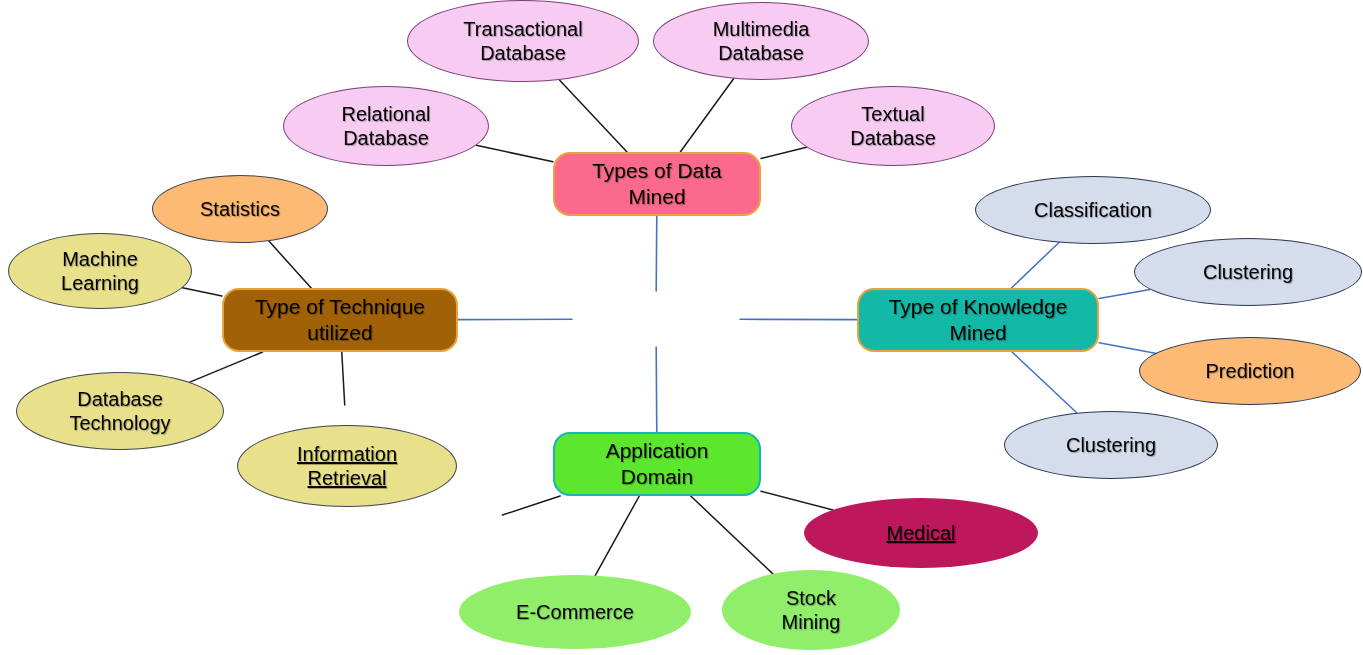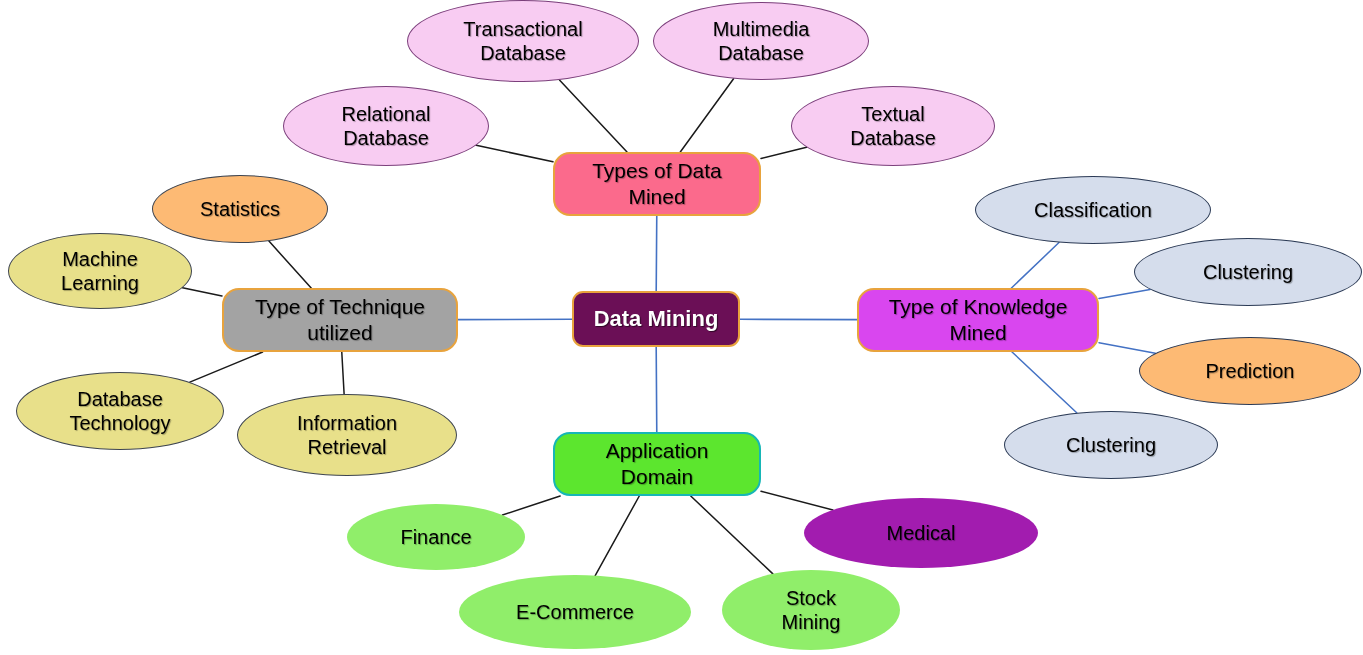--- a/index.html
+++ b/index.html
@@ -90,36 +90,34 @@
 <div class="node rect" style="left: 553px; top: 152px; width: 208px; height: 64px; background: rgb(251, 106, 140); border: 2.5px solid rgb(232, 163, 61);"><span class="txt">Types of Data
 Mined</span></div>
     <div class="node ellipse" style="left: 407px; top: 0px; width: 232px; height: 82px; background: rgb(248, 204, 242); border: 1.5px solid rgb(123, 63, 123);"><span class="txt">Transactional
 Database</span></div>
     <div class="node ellipse" style="left: 653px; top: 2px; width: 216px; height: 78px; background: rgb(248, 204, 242); border: 1.5px solid rgb(123, 63, 123);"><span class="txt">Multimedia
 Database</span></div>
     <div class="node ellipse" style="left: 283px; top: 86px; width: 206px; height: 80px; background: rgb(248, 204, 242); border: 1.5px solid rgb(123, 63, 123);"><span class="txt">Relational
 Database</span></div>
     <div class="node ellipse" style="left: 791px; top: 86px; width: 204px; height: 80px; background: rgb(248, 204, 242); border: 1.5px solid rgb(123, 63, 123);"><span class="txt">Textual
 Database</span></div>
-    <div class="node rect" style="left: 222px; top: 288px; width: 236px; height: 64px; background: #a3a3a3; border: 2.5px solid rgb(232, 163, 61);"><span class="txt">Type of Technique
+    <div class="node rect" style="left: 222px; top: 288px; width: 236px; height: 64px; background: #a16207; border: 2.5px solid rgb(232, 163, 61);"><span class="txt">Type of Technique
 utilized</span></div>
     <div class="node ellipse" style="left: 152px; top: 175px; width: 176px; height: 68px; background: #fdba74; border: 1.5px solid rgb(61, 68, 80);"><span class="txt">Statistics</span></div>
     <div class="node ellipse" style="left: 8px; top: 233px; width: 184px; height: 76px; background: rgb(232, 224, 138); border: 1.5px solid rgb(61, 68, 80);"><span class="txt">Machine
 Learning</span></div>
     <div class="node ellipse" style="left: 16px; top: 372px; width: 208px; height: 78px; background: rgb(232, 224, 138); border: 1.5px solid rgb(61, 68, 80);"><span class="txt">Database
 Technology</span></div>
-    <div class="node ellipse" style="left: 237px; top: 394px; width: 220px; height: 82px; background: rgb(232, 224, 138); border: 1.5px solid rgb(61, 68, 80);"><span class="txt">Information
+    <div class="node ellipse" style="left: 237px; top: 425px; width: 220px; height: 82px; background: rgb(232, 224, 138); border: 1.5px solid rgb(61, 68, 80); text-decoration: underline;"><span class="txt">Information
 Retrieval</span></div>
-    <div class="node rect" style="left: 857px; top: 288px; width: 242px; height: 64px; background: #d946ef; border: 2.5px solid rgb(232, 163, 61);"><span class="txt">Type of Knowledge
+    <div class="node rect" style="left: 857px; top: 288px; width: 242px; height: 64px; background: #14b8a6; border: 2.5px solid rgb(232, 163, 61);"><span class="txt">Type of Knowledge
 Mined</span></div>
     <div class="node ellipse" style="left: 975px; top: 176px; width: 236px; height: 68px; background: rgb(213, 221, 236); border: 1.5px solid rgb(43, 58, 85);"><span class="txt">Classification</span></div>
     <div class="node ellipse" style="left: 1134px; top: 238px; width: 228px; height: 68px; background: rgb(213, 221, 236); border: 1.5px solid rgb(43, 58, 85);"><span class="txt">Clustering</span></div>
     <div class="node ellipse" style="left: 1139px; top: 337px; width: 222px; height: 68px; background: #fdba74; border: 1.5px solid rgb(43, 58, 85);"><span class="txt">Prediction</span></div>
     <div class="node rect" style="left: 553px; top: 432px; width: 208px; height: 64px; background: rgb(92, 230, 46); border: 2.5px solid rgb(22, 182, 182);"><span class="txt">Application
 Domain</span></div>
     <div class="node ellipse" style="left: 1004px; top: 411px; width: 214px; height: 68px; background: rgb(213, 221, 236); border: 1.5px solid rgb(43, 58, 85);"><span class="txt">Clustering</span></div>
-    <div class="node ellipse" style="left: 347px; top: 504px; width: 178px; height: 66px; background: rgb(144, 238, 106);"><span class="txt">Finance</span></div>
     <div class="node ellipse" style="left: 459px; top: 575px; width: 232px; height: 74px; background: rgb(144, 238, 106);"><span class="txt">E-Commerce</span></div>
     <div class="node ellipse" style="left: 722px; top: 570px; width: 178px; height: 80px; background: rgb(144, 238, 106);"><span class="txt">Stock
 Mining</span></div>
-    <div class="node ellipse" style="left: 804px; top: 498px; width: 234px; height: 70px; background: #a21caf;"><span class="txt">Medical</span></div>
-    <div class="node rect center" style="left: 572px; top: 291px; width: 168px; height: 56px; background: rgb(107, 15, 86); border: 2.5px solid rgb(232, 163, 61);"><span class="txt">Data Mining</span></div>
+    <div class="node ellipse" style="left: 804px; top: 498px; width: 234px; height: 70px; background: #be185d; text-decoration: underline;"><span class="txt">Medical</span></div>
   </div>
 
 </body></html>

